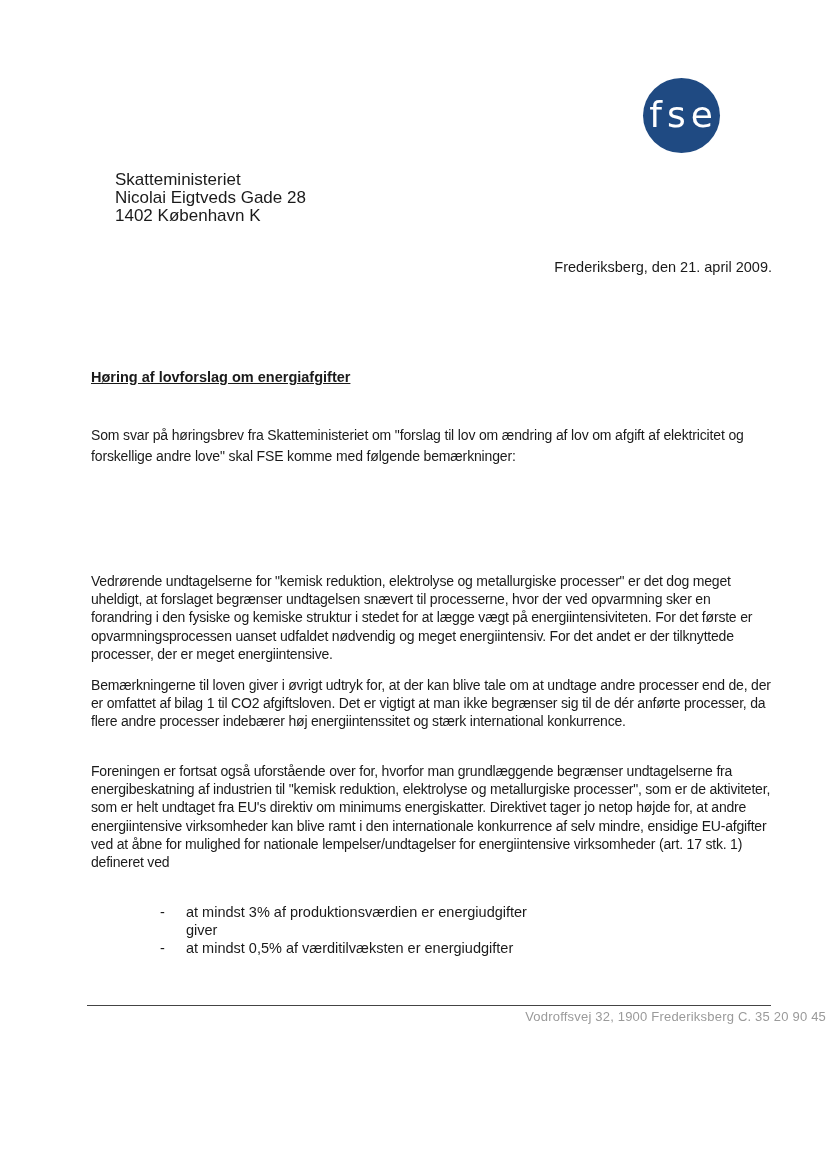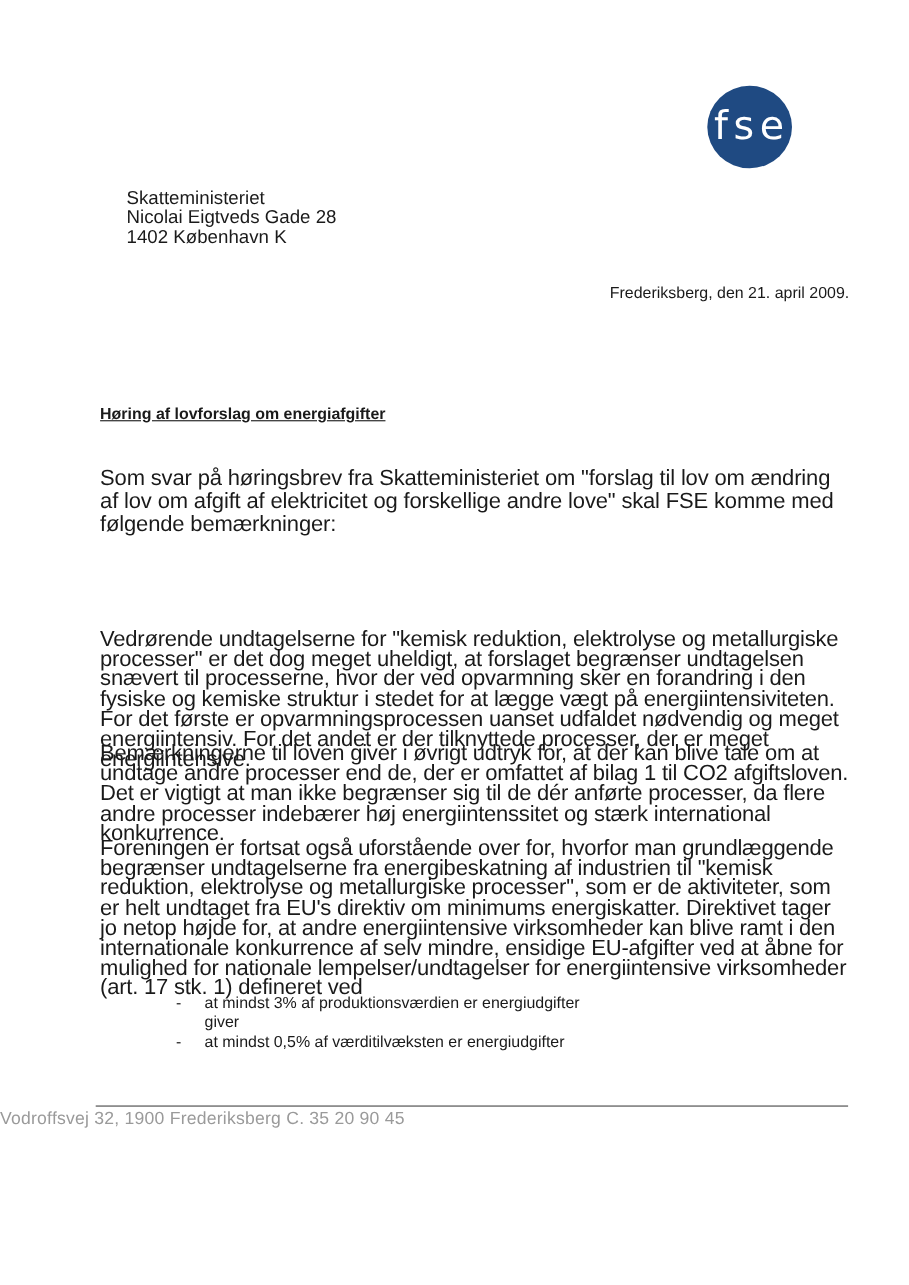--- a/index.html
+++ b/index.html
@@ -9,34 +9,34 @@
     .logo { position: absolute; left: 643px; top: 78px; width: 77px; height: 75px; border-radius: 50%; background: #1f4a82; display: flex; align-items: center; justify-content: center; }
     .logo span { color: #ffffff; font-family: "DejaVu Sans", sans-serif; font-size: 36px; letter-spacing: 5px; margin-left: 4px; margin-top: -2px; }
 
     .address { position: absolute; left: 115px; top: 171px; font-size: 17px; line-height: 18px; }
     .address div { white-space: nowrap; }
 
     .date { position: absolute; right: 54px; top: 259px; font-size: 14.5px; white-space: nowrap; }
 
     .subject { position: absolute; left: 91px; top: 369px; font-size: 14.5px; font-weight: bold; white-space: nowrap; text-decoration: underline; }
 
-    .para { position: absolute; left: 91px; width: 680px; font-size: 20px; line-height: 18.2px; }
+    .para { position: absolute; left: 91px; width: 680px; font-size: 14px; line-height: 18.2px; }
     .p1 { top: 425px; line-height: 21px; font-family: "Liberation Sans Narrow", "Liberation Sans", sans-serif; letter-spacing: -0.15px; }
     .p2 { top: 487px; line-height: 21.5px; text-align: justify; letter-spacing: -0.15px; }
     .p3 { top: 572px; letter-spacing: -0.2px; }
     .p4 { top: 676px; letter-spacing: -0.2px; }
     .p5 { top: 762px; letter-spacing: -0.2px; }
 
     .bullets { position: absolute; left: 160px; top: 903px; font-size: 14.5px; line-height: 18px; }
     .bullet { display: flex; }
     .bullet .dash { width: 26px; }
     .cont { padding-left: 26px; }
 
     .footer-rule { position: absolute; left: 87px; top: 1005px; width: 684px; height: 1px; background: #444; }
-    .footer-text { position: absolute; left: 0; width: 826px; top: 1009px; text-align: left; font-size: 16px; color: #9a9a9a; letter-spacing: 0.2px; }
+    .footer-text { position: absolute; left: 0; width: 826px; top: 1009px; text-align: right; font-size: 13px; color: #9a9a9a; letter-spacing: 0.2px; }
   </style>
 </head>
 <body>
 
 <div class="page">
 
   <div class="logo">
     <span>fse</span>
   </div>
 

